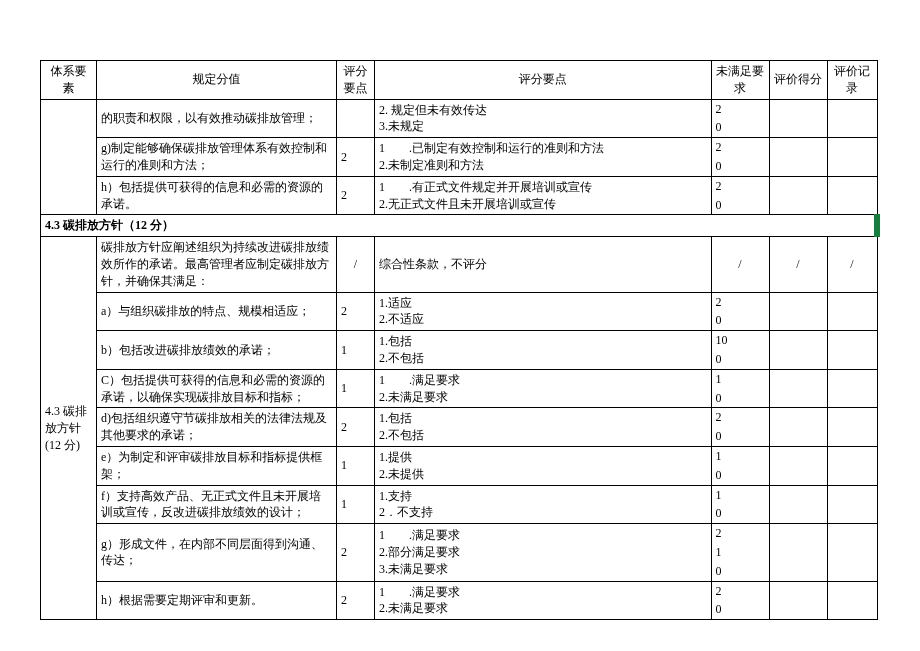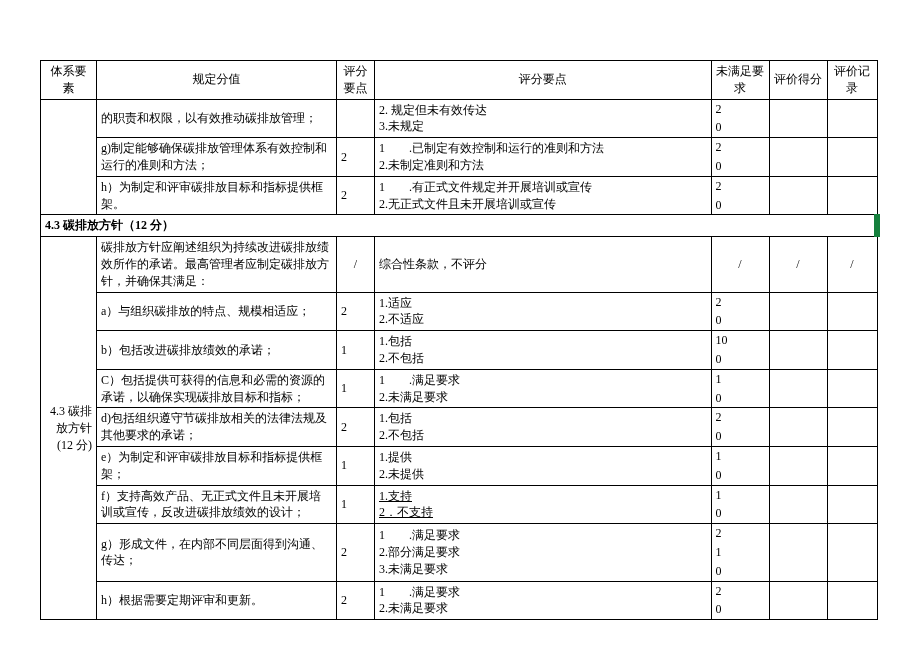--- a/index.html
+++ b/index.html
@@ -90,36 +90,36 @@
         <td class="col-points" style="white-space: pre-line;">1　　.已制定有效控制和运行的准则和方法
 2.未制定准则和方法</td>
         <td class="col-range range-cell">
           <div>2</div>
           <div>0</div>
         </td>
         <td class="col-eval"></td>
         <td class="col-rec"></td>
       </tr>
       <tr>
-        <td class="col-content">h）为制定和评审碳排放目标和指标提供框架。</td>
+        <td class="col-content">h）包括提供可获得的信息和必需的资源的承诺。</td>
         <td class="col-score">2</td>
         <td class="col-points" style="white-space: pre-line;">1　　.有正式文件规定并开展培训或宣传
 2.无正式文件且未开展培训或宣传</td>
         <td class="col-range range-cell">
           <div>2</div>
           <div>0</div>
         </td>
         <td class="col-eval"></td>
         <td class="col-rec"></td>
       </tr>
       <tr class="section-header">
         <td colspan="7">4.3 碳排放方针（12 分）</td>
       </tr>
       <tr>
-        <td rowspan="9" style="text-align: right;">4.3 碳排放方针 (12 分)</td>
+        <td rowspan="9" style="text-align: left;">4.3 碳排放方针 (12 分)</td>
         <td class="col-content">碳排放方针应阐述组织为持续改进碳排放绩效所作的承诺。最高管理者应制定碳排放方针，并确保其满足：</td>
         <td class="col-score" style="text-align: center;">/</td>
         <td class="col-points" style="white-space: pre-line;">综合性条款，不评分</td>
         <td class="col-range range-cell" style="text-align: center;">/</td>
         <td class="col-eval">/</td>
         <td class="col-rec">/</td>
       </tr>
       <tr>
         <td class="col-content">a）与组织碳排放的特点、规模相适应；</td>
         <td class="col-score">2</td>
@@ -176,21 +176,21 @@
         <td class="col-range range-cell">
           <div>1</div>
           <div>0</div>
         </td>
         <td class="col-eval"></td>
         <td class="col-rec"></td>
       </tr>
       <tr>
         <td class="col-content">f）支持高效产品、无正式文件且未开展培训或宣传，反改进碳排放绩效的设计；</td>
         <td class="col-score">1</td>
-        <td class="col-points" style="white-space: pre-line; text-decoration: underline;">1.支持
+        <td class="col-points" style="white-space: pre-line;">1.支持
 2．不支持</td>
         <td class="col-range range-cell">
           <div>1</div>
           <div>0</div>
         </td>
         <td class="col-eval"></td>
         <td class="col-rec"></td>
       </tr>
       <tr>
         <td class="col-content">g）形成文件，在内部不同层面得到沟通、传达；</td>

